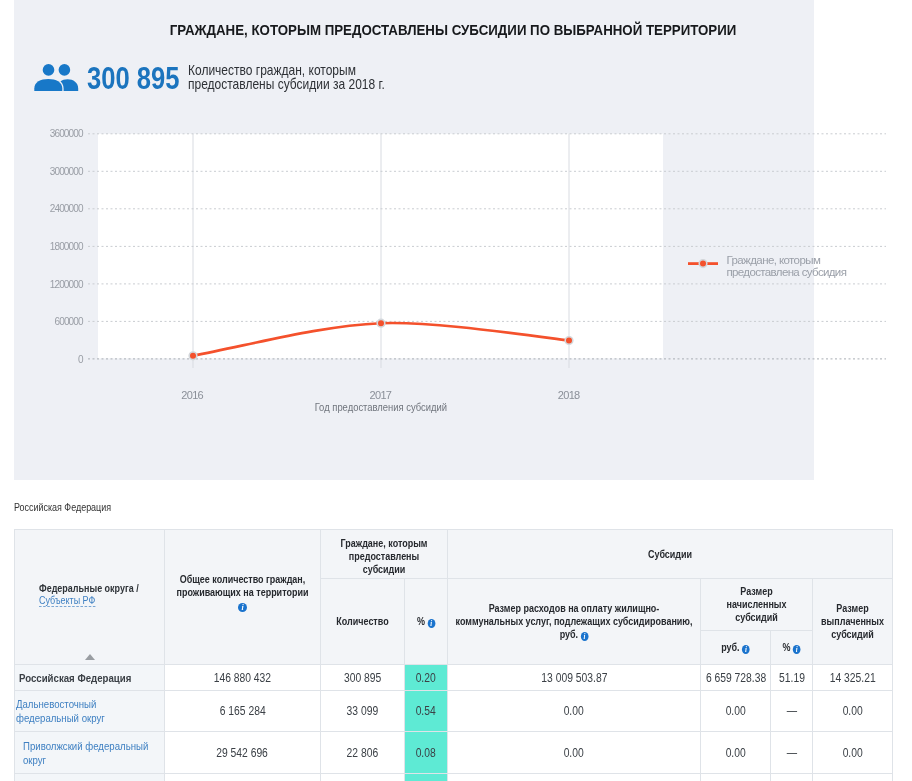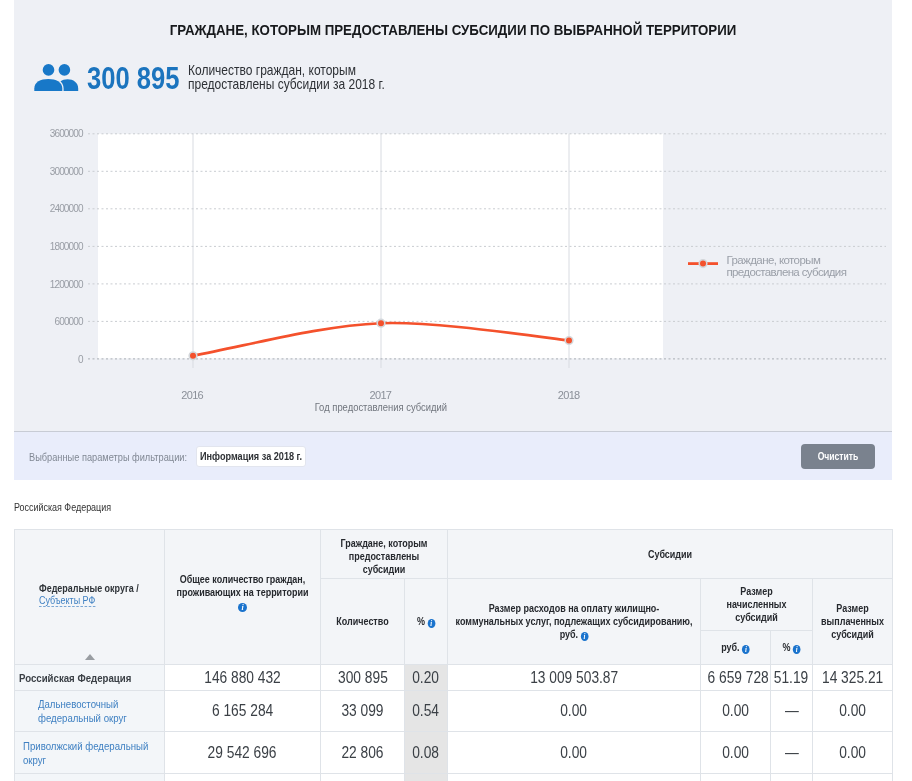--- a/index.html
+++ b/index.html
@@ -1,18 +1,18 @@
 <!DOCTYPE html>
 <html><head>
 <meta charset="utf-8">
 <style>
 * { margin:0; padding:0; box-sizing:border-box; }
 html,body { width:912px; height:781px; overflow:hidden; background:#fff;
   font-family:"Liberation Sans", sans-serif; position:relative; }
-.panel { position:absolute; left:14px; top:0; width:878px; height:480px; background:#eef0f5; }
+.panel { position:absolute; left:14px; top:0; width:800px; height:480px; background:#eef0f5; }
 .title { position:absolute; left:0; top:21px; width:878px; text-align:center;
   font-size:15px; font-weight:bold; color:#17191c; transform:scaleX(0.886); }
 .bignum { position:absolute; left:73px; top:62px; font-size:32px; font-weight:bold; color:#1b74be;
   transform:scaleX(0.8); transform-origin:0 0; line-height:1; }
 .desc { position:absolute; left:174px; top:63px; font-size:15px; color:#2d3035; line-height:14px;
   transform:scaleX(0.8); transform-origin:0 0; white-space:nowrap; }
 .chartsvg { position:absolute; left:0; top:0; }
 .filterbar { position:absolute; left:0; top:431px; width:878px; height:49px;
   background:#e9edfb; border-top:1px solid #c8ccd5; }
 .flabel { position:absolute; left:15px; top:19px; font-size:11px; color:#818894;
@@ -23,23 +23,23 @@
 .chip span { display:block; margin:0 -20px; transform:scaleX(0.83); transform-origin:50% 50%; white-space:nowrap; }
 .clearbtn { position:absolute; left:787px; top:12px; width:74px; height:25px; background:#7a828e;
   border-radius:4px; color:#fff; font-size:11px; font-weight:bold; text-align:center; line-height:25px; }
 .clearbtn span { display:block; margin:0 -15px; transform:scaleX(0.78); transform-origin:50% 50%; white-space:nowrap; }
 .regionlabel { position:absolute; left:14px; top:501px; font-size:11px; color:#333;
   transform:scaleX(0.813); transform-origin:0 0; white-space:nowrap; }
 table { position:absolute; left:14px; top:529px; width:878px; border-collapse:collapse; table-layout:fixed; }
 th, td { border:1px solid #dfe3e8; overflow:hidden; }
 th { background:#f3f5f8; font-weight:bold; font-size:10.5px; color:#26292e;
   text-align:center; vertical-align:middle; line-height:13px; }
-td { background:#fff; text-align:center; vertical-align:middle; font-size:16px; color:#3b4046; }
+td { background:#fff; text-align:center; vertical-align:middle; font-size:12px; color:#3b4046; }
 td.name { background:#f3f6f9; text-align:left; padding-left:4px; font-size:11px; }
-td.tint { background:#e5e5e5; }
+td.tint { background:#5eead4; }
 .cx { display:block; margin:0 -40px; transform:scaleX(0.855); transform-origin:50% 50%; white-space:nowrap; line-height:13px; }
 .num { display:inline-block; transform:scaleX(0.86); transform-origin:50% 50%; white-space:nowrap; }
 .nm { display:inline-block; transform:scaleX(0.875); transform-origin:0 50%; white-space:nowrap;
   line-height:14px; }
 a.lnk { color:#3f80c2; text-decoration:none; }
 .dashed { color:#3f80c2; border-bottom:1px dashed #6f9fd0; }
 .info { display:inline-block; width:9px; height:9px; border-radius:50%; background:#1a73cd;
   color:#fff; font-size:8px; line-height:9px; text-align:center; font-style:italic;
   font-family:"Liberation Serif", serif; font-weight:bold; vertical-align:-1px; letter-spacing:0; }
 .sorttri { position:absolute; left:50%; bottom:4px; margin-left:-5px; width:0; height:0;
@@ -101,29 +101,20 @@
       <circle cx="569" cy="340.5" r="3.8"></circle>
     </g>
     <line x1="688" y1="263.6" x2="718" y2="263.6" stroke="#f4512c" stroke-width="2.8"></line>
     <circle cx="703" cy="263.6" r="3.8" fill="#f4512c" stroke="#d3d7db" stroke-width="1.6"></circle>
     <g font-size="11.5" fill="#9a9fa8" lengthAdjust="spacingAndGlyphs">
       <text x="726.5" y="263.8" textLength="94.3">Граждане, которым</text>
       <text x="726.5" y="275.6" textLength="120.4">предоставлена субсидия</text>
     </g>
   </svg>
 
-  <div class="filterbar">
-    <div class="flabel">Выбранные параметры фильтрации:</div>
-    <div class="chip">
-        <span>Информация за 2018 г.</span>
-      </div>
-    <div class="clearbtn">
-        <span>Очистить</span>
-      </div>
-  </div>
 </div>
 
 <div class="regionlabel">Российская Федерация</div>
 
 <table>
   <colgroup>
     <col style="width:150px">
       <col style="width:156px">
       <col style="width:84px">
       <col style="width:43px">
@@ -180,21 +171,21 @@
     <td class="name"><span class="nm" style="font-weight:bold;transform:scaleX(0.877)">Российская Федерация</span></td>
     <td><span class="num">146 880 432</span></td>
     <td><span class="num">300 895</span></td>
     <td class="tint"><span class="num">0.20</span></td>
     <td><span class="num">13 009 503.87</span></td>
     <td><span class="num">6 659 728.38</span></td>
     <td><span class="num">51.19</span></td>
     <td><span class="num">14 325.21</span></td>
   </tr>
   <tr style="height:41px">
-    <td class="name" style="padding-left:23px"><span class="nm"><a class="lnk">Дальневосточный<br>федеральный округ</a></span></td>
+    <td class="name" style="padding-left:1px"><span class="nm"><a class="lnk">Дальневосточный<br>федеральный округ</a></span></td>
     <td><span class="num">6 165 284</span></td>
     <td><span class="num">33 099</span></td>
     <td class="tint"><span class="num">0.54</span></td>
     <td><span class="num">0.00</span></td>
     <td><span class="num">0.00</span></td>
     <td><span class="num">—</span></td>
     <td><span class="num">0.00</span></td>
   </tr>
   <tr style="height:42px">
     <td class="name" style="padding-left:8px"><span class="nm"><a class="lnk">Приволжский федеральный<br>округ</a></span></td>

